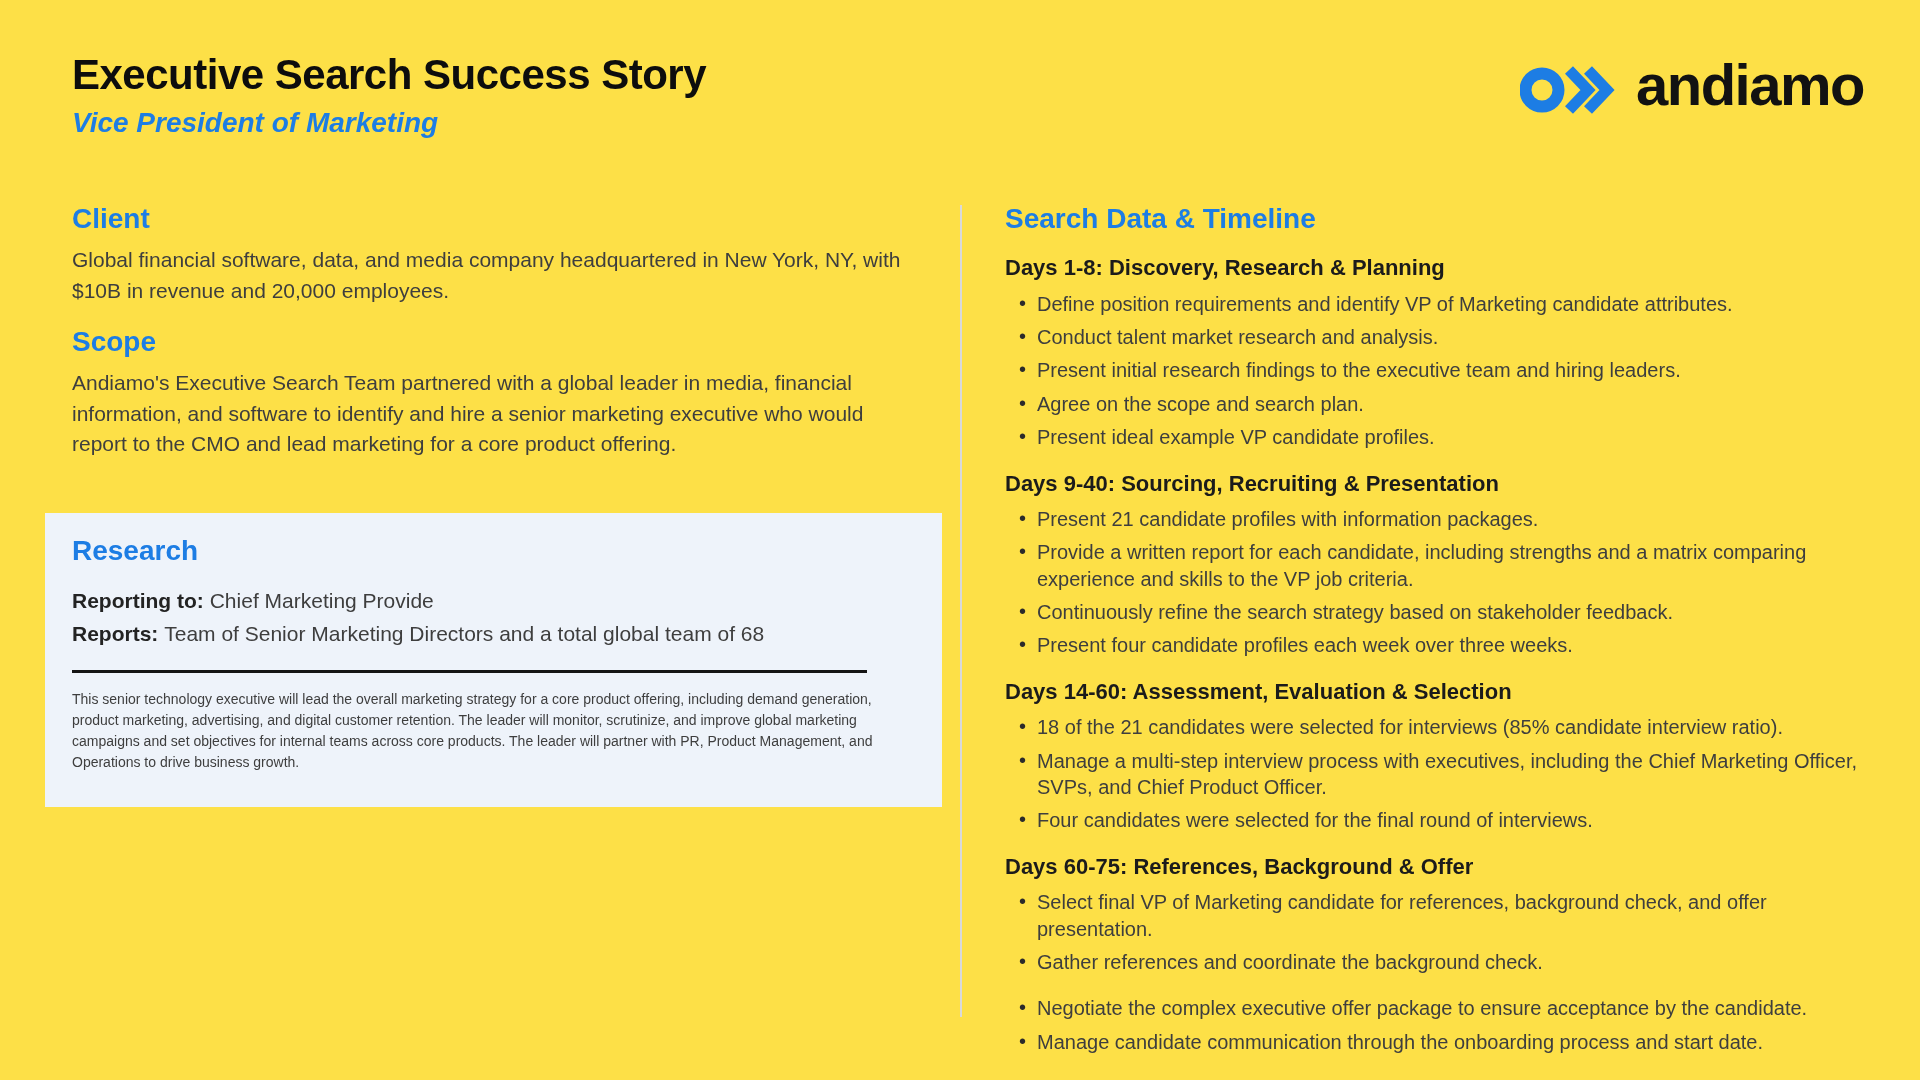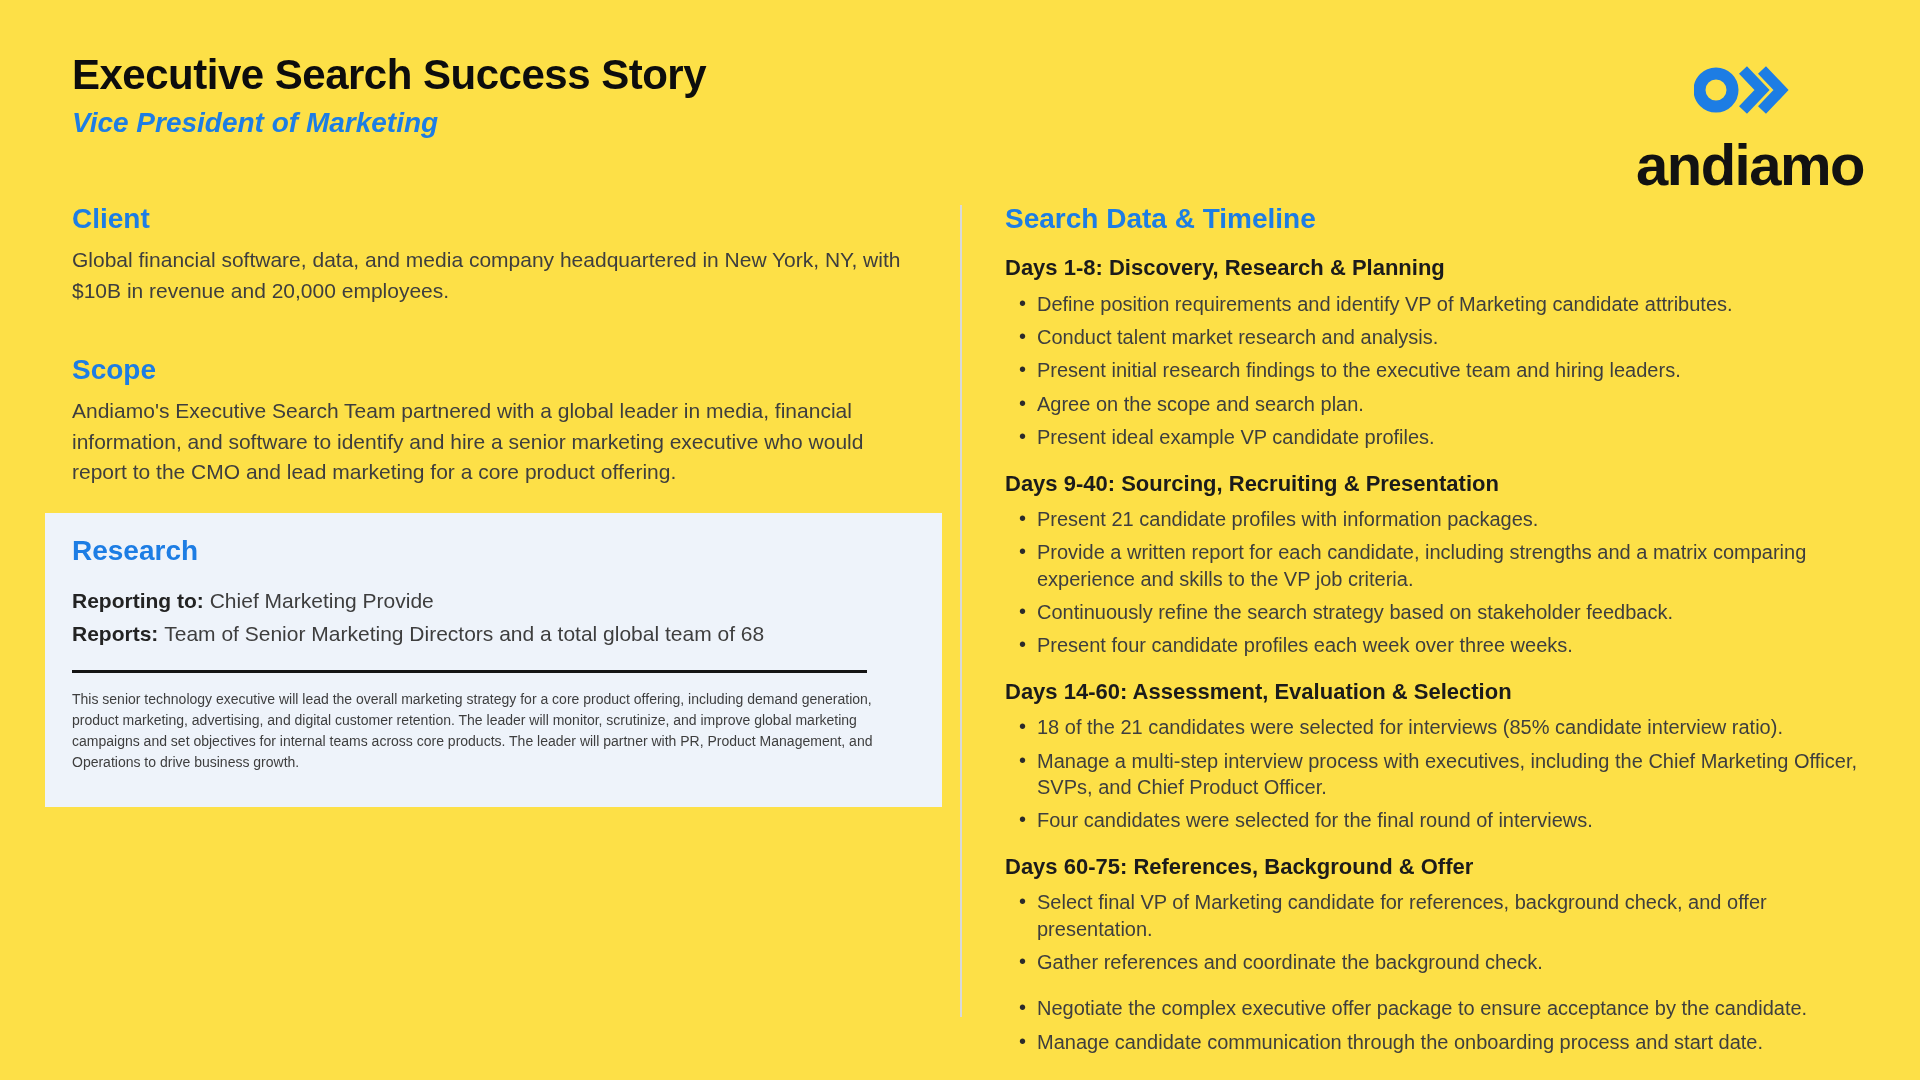--- a/index.html
+++ b/index.html
@@ -11,30 +11,30 @@
   *{box-sizing:border-box;}
   html,body{margin:0;padding:0;background:#ffffff;}
   .page{
     position:relative;width:1920px;height:1080px;background:#fde047;overflow:hidden;
     font-family:"Liberation Sans","DejaVu Sans",sans-serif;
   }
   
   .header-block{position:absolute;left:72px;top:52px;}
   .page-title{margin:0;font-size:42px;font-weight:800;color:var(--ink);letter-spacing:-0.5px;line-height:1.1;}
   .page-subtitle{margin:10px 0 0;font-size:28px;font-weight:700;font-style:italic;color:var(--blue);line-height:1.1;}
-  .logo{position:absolute;top:54px;right:56px;display:flex;align-items:center;gap:20px;flex-direction:column;}
+  .logo{position:absolute;top:54px;right:56px;display:flex;align-items:center;gap:4px;}
   .logo-mark{display:block;}
   .logo-text{font-size:58px;font-weight:800;color:#121212;letter-spacing:-1.5px;line-height:1;}
   
   .v-divider{position:absolute;left:960px;top:205px;width:2px;height:812px;background:#d9d9d9;}
   
   .left-col{position:absolute;left:72px;top:203px;width:833px;}
   .section-heading-blue{margin:0 0 10px;font-size:28px;font-weight:800;color:var(--blue);line-height:1.15;}
   .body-text{margin:0;font-size:21px;line-height:1.45;color:var(--body);}
-  .scope-block{margin-top:48px;}
+  .scope-block{margin-top:20px;}
   
   .results-box{
     position:absolute;left:45px;top:513px;width:897px;
     background:var(--results-bg);padding:22px 30px 34px 27px;
   }
   .report-line{margin:0;font-size:21px;line-height:1.55;color:var(--body);}
   .report-label{font-weight:700;color:#232323;}
   .report-value{margin-left:0.28em;}
   .reporting-group{margin-top:18px;}
   .results-divider{height:3px;width:795px;background:#141414;margin:20px 0 16px;}

